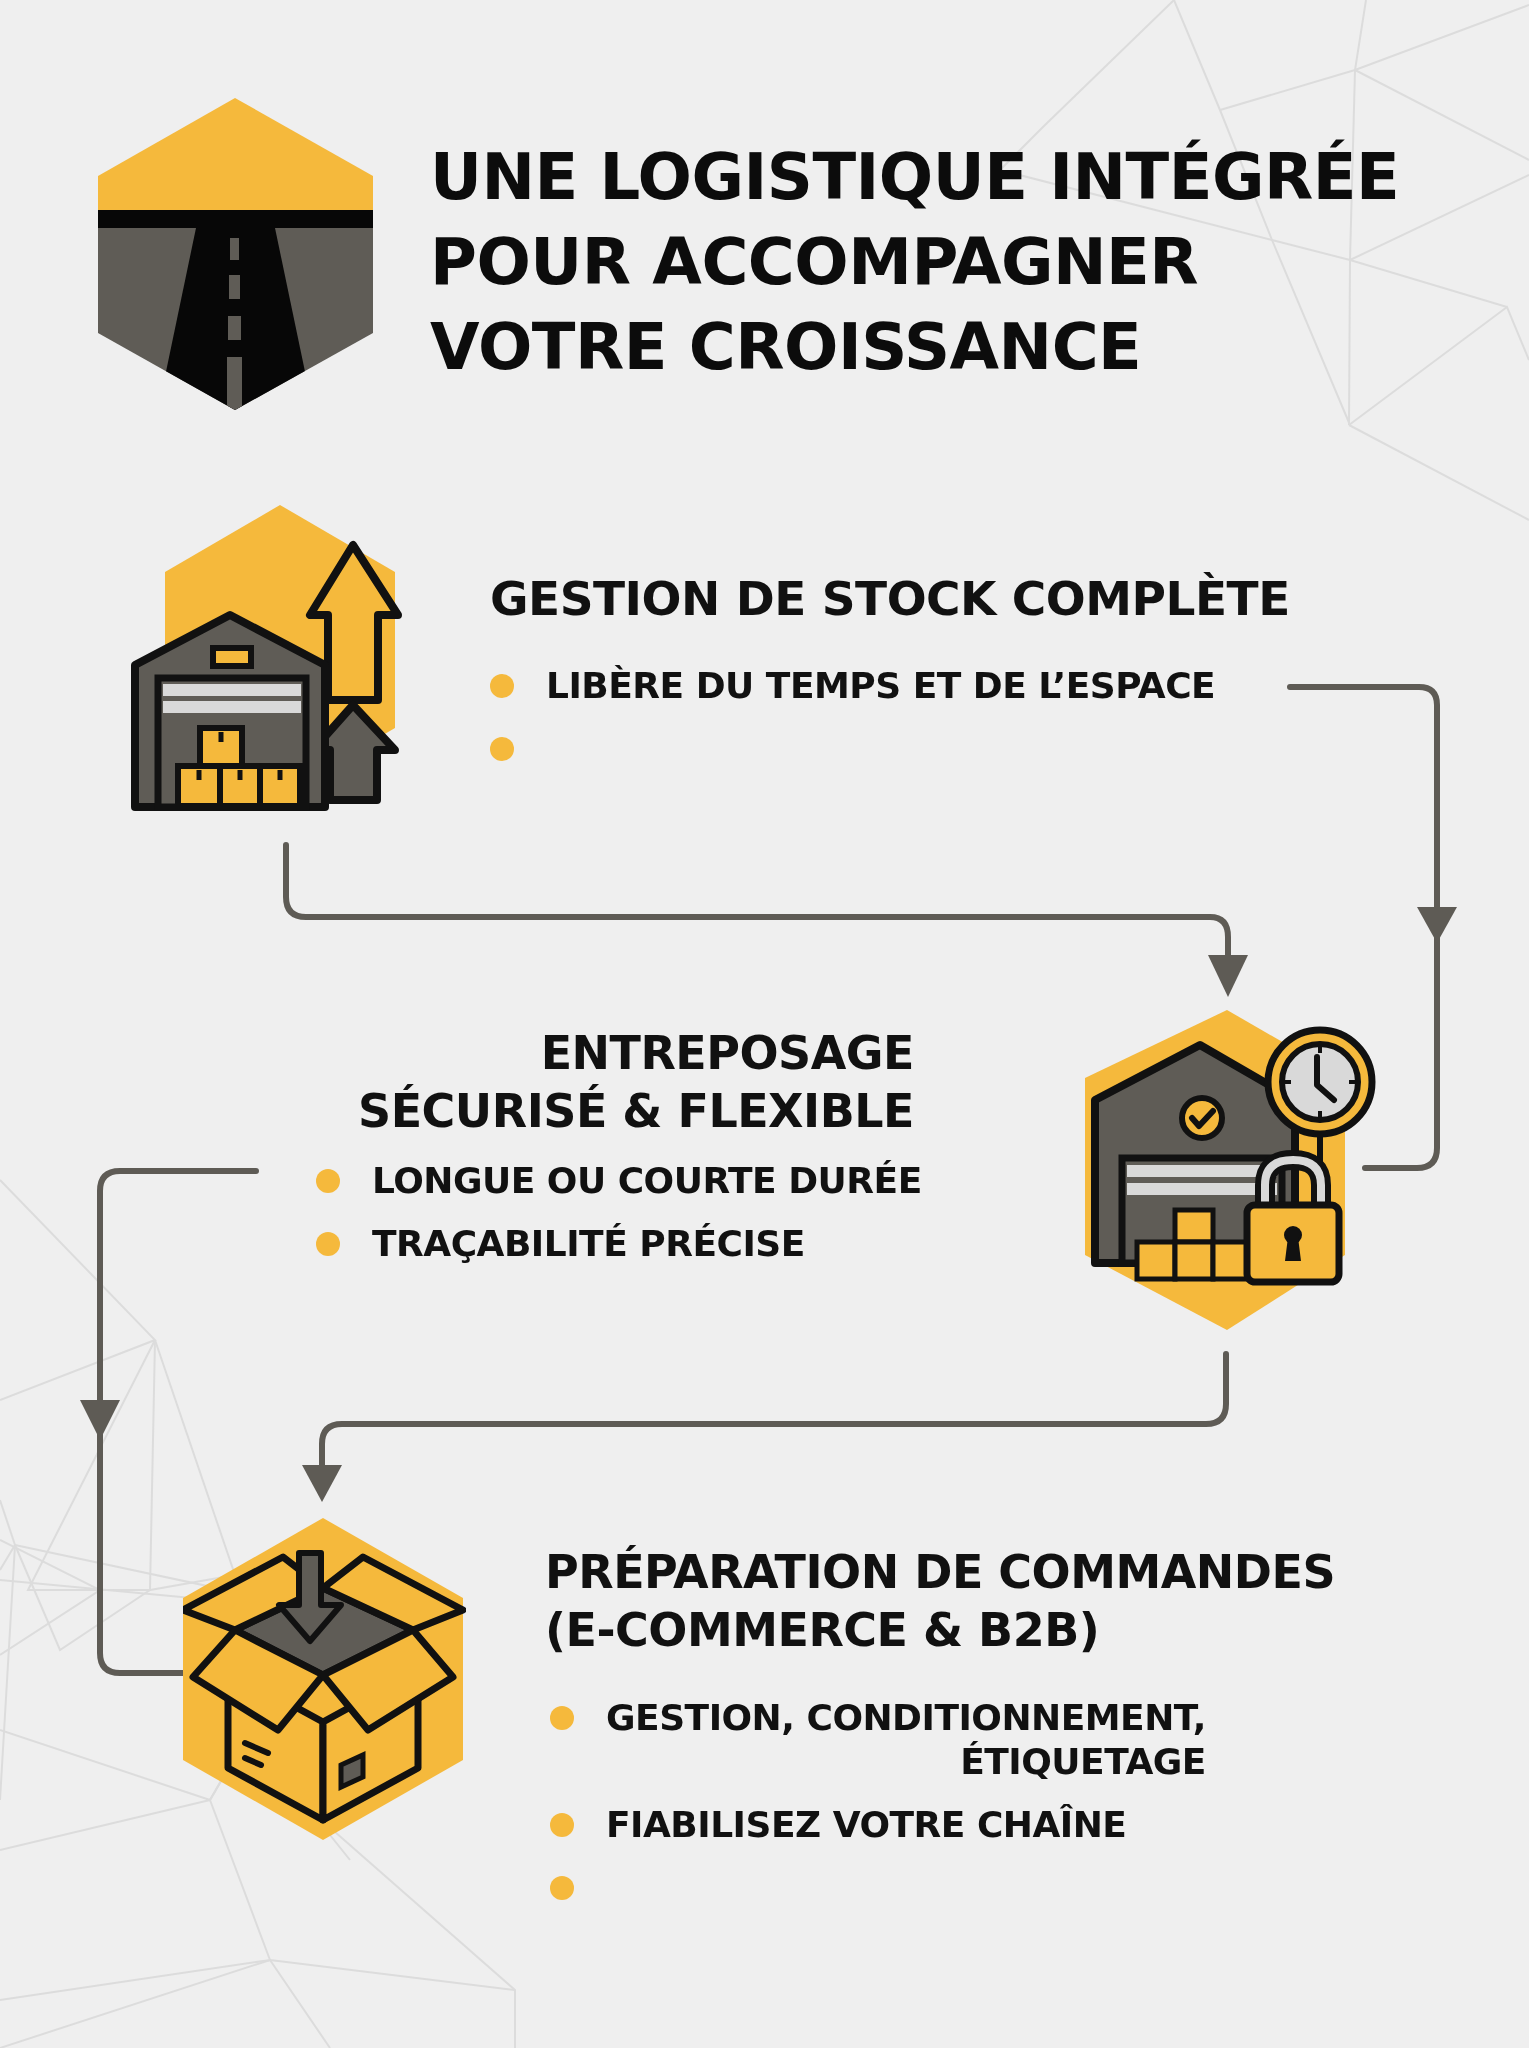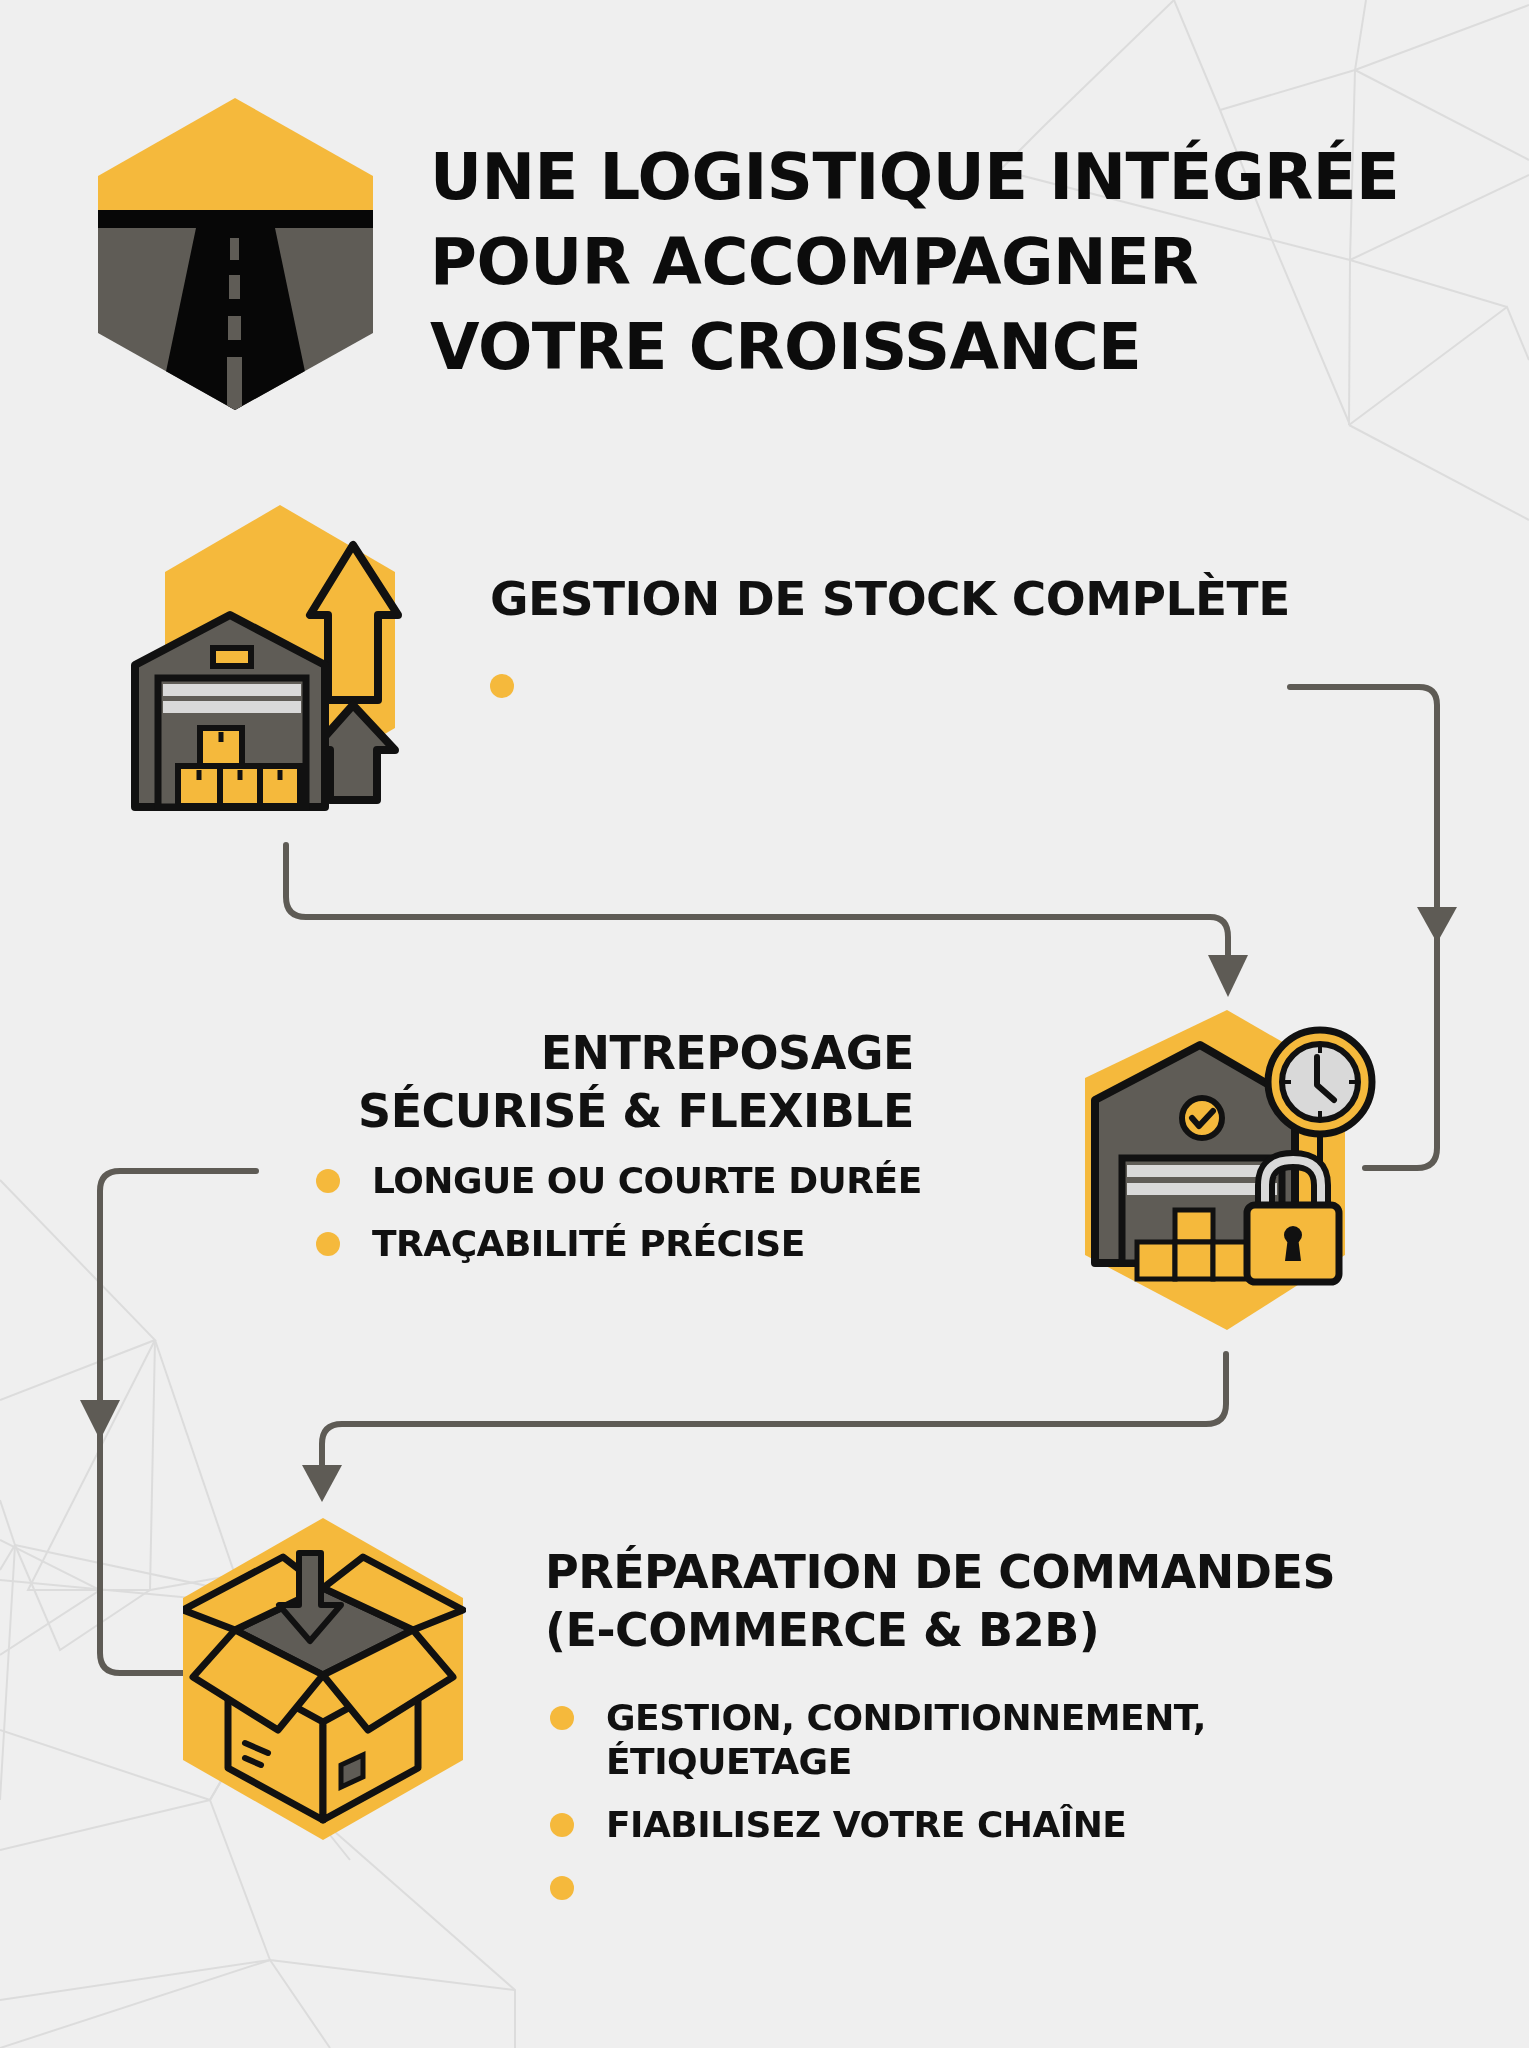--- a/index.html
+++ b/index.html
@@ -29,21 +29,21 @@
     .bullets { position: absolute; list-style: none; }
     .bullets li {
       position: relative; font-weight: bold; font-size: 36px; line-height: 44px;
       padding-left: 56px; margin-bottom: 19px; color: #111; letter-spacing: -0.5px;
       white-space: nowrap;
     }
     .bullets li .dot {
       position: absolute; left: 0; top: 10px; width: 24px; height: 24px;
       border-radius: 50%; background: #f5b93c;
     }
-    .bullets li .txt2 { display: block; }
+    .bullets li .txt2 { display: block; text-align: right; }
 
     .icon { position: absolute; }
   </style>
 </head>
 <body>
 
 <svg class="bg-svg" viewBox="0 0 1529 2048">
   <g stroke="#dcdcdc" stroke-width="2" fill="none">
     <polyline points="1174,0 1045,125 1000,170"></polyline>
     <polyline points="1174,0 1220,110 1272,240 1350,425"></polyline>
@@ -136,20 +136,21 @@
   <line x1="91" y1="232" x2="91" y2="242" stroke="#111" stroke-width="5"></line>
   <line x1="69" y1="270" x2="69" y2="280" stroke="#111" stroke-width="5"></line>
   <line x1="110" y1="270" x2="110" y2="280" stroke="#111" stroke-width="5"></line>
   <line x1="150" y1="270" x2="150" y2="280" stroke="#111" stroke-width="5"></line>
 </svg>
 
 <div class="sec-heading" style="left:490px;top:570px;font-size:47px;">
   <div>GESTION DE STOCK COMPLÈTE</div>
 </div>
 <ul class="bullets" style="left:490px;top:664px;">
+  <li><span class="dot"></span><span>LIBÈRE DU TEMPS ET DE L’ESPACE</span></li>
   <li><span class="dot"></span></li>
 </ul>
 
 <div class="sec-heading" style="right:615px;top:1016px;text-align:right;margin-top:8px;">
   <div>ENTREPOSAGE</div>
   <div>SÉCURISÉ &amp; FLEXIBLE</div>
 </div>
 <ul class="bullets" style="left:316px;top:1159px;">
   <li><span class="dot"></span><span>LONGUE OU COURTE DURÉE</span></li>
   <li><span class="dot"></span><span>TRAÇABILITÉ PRÉCISE</span></li>

